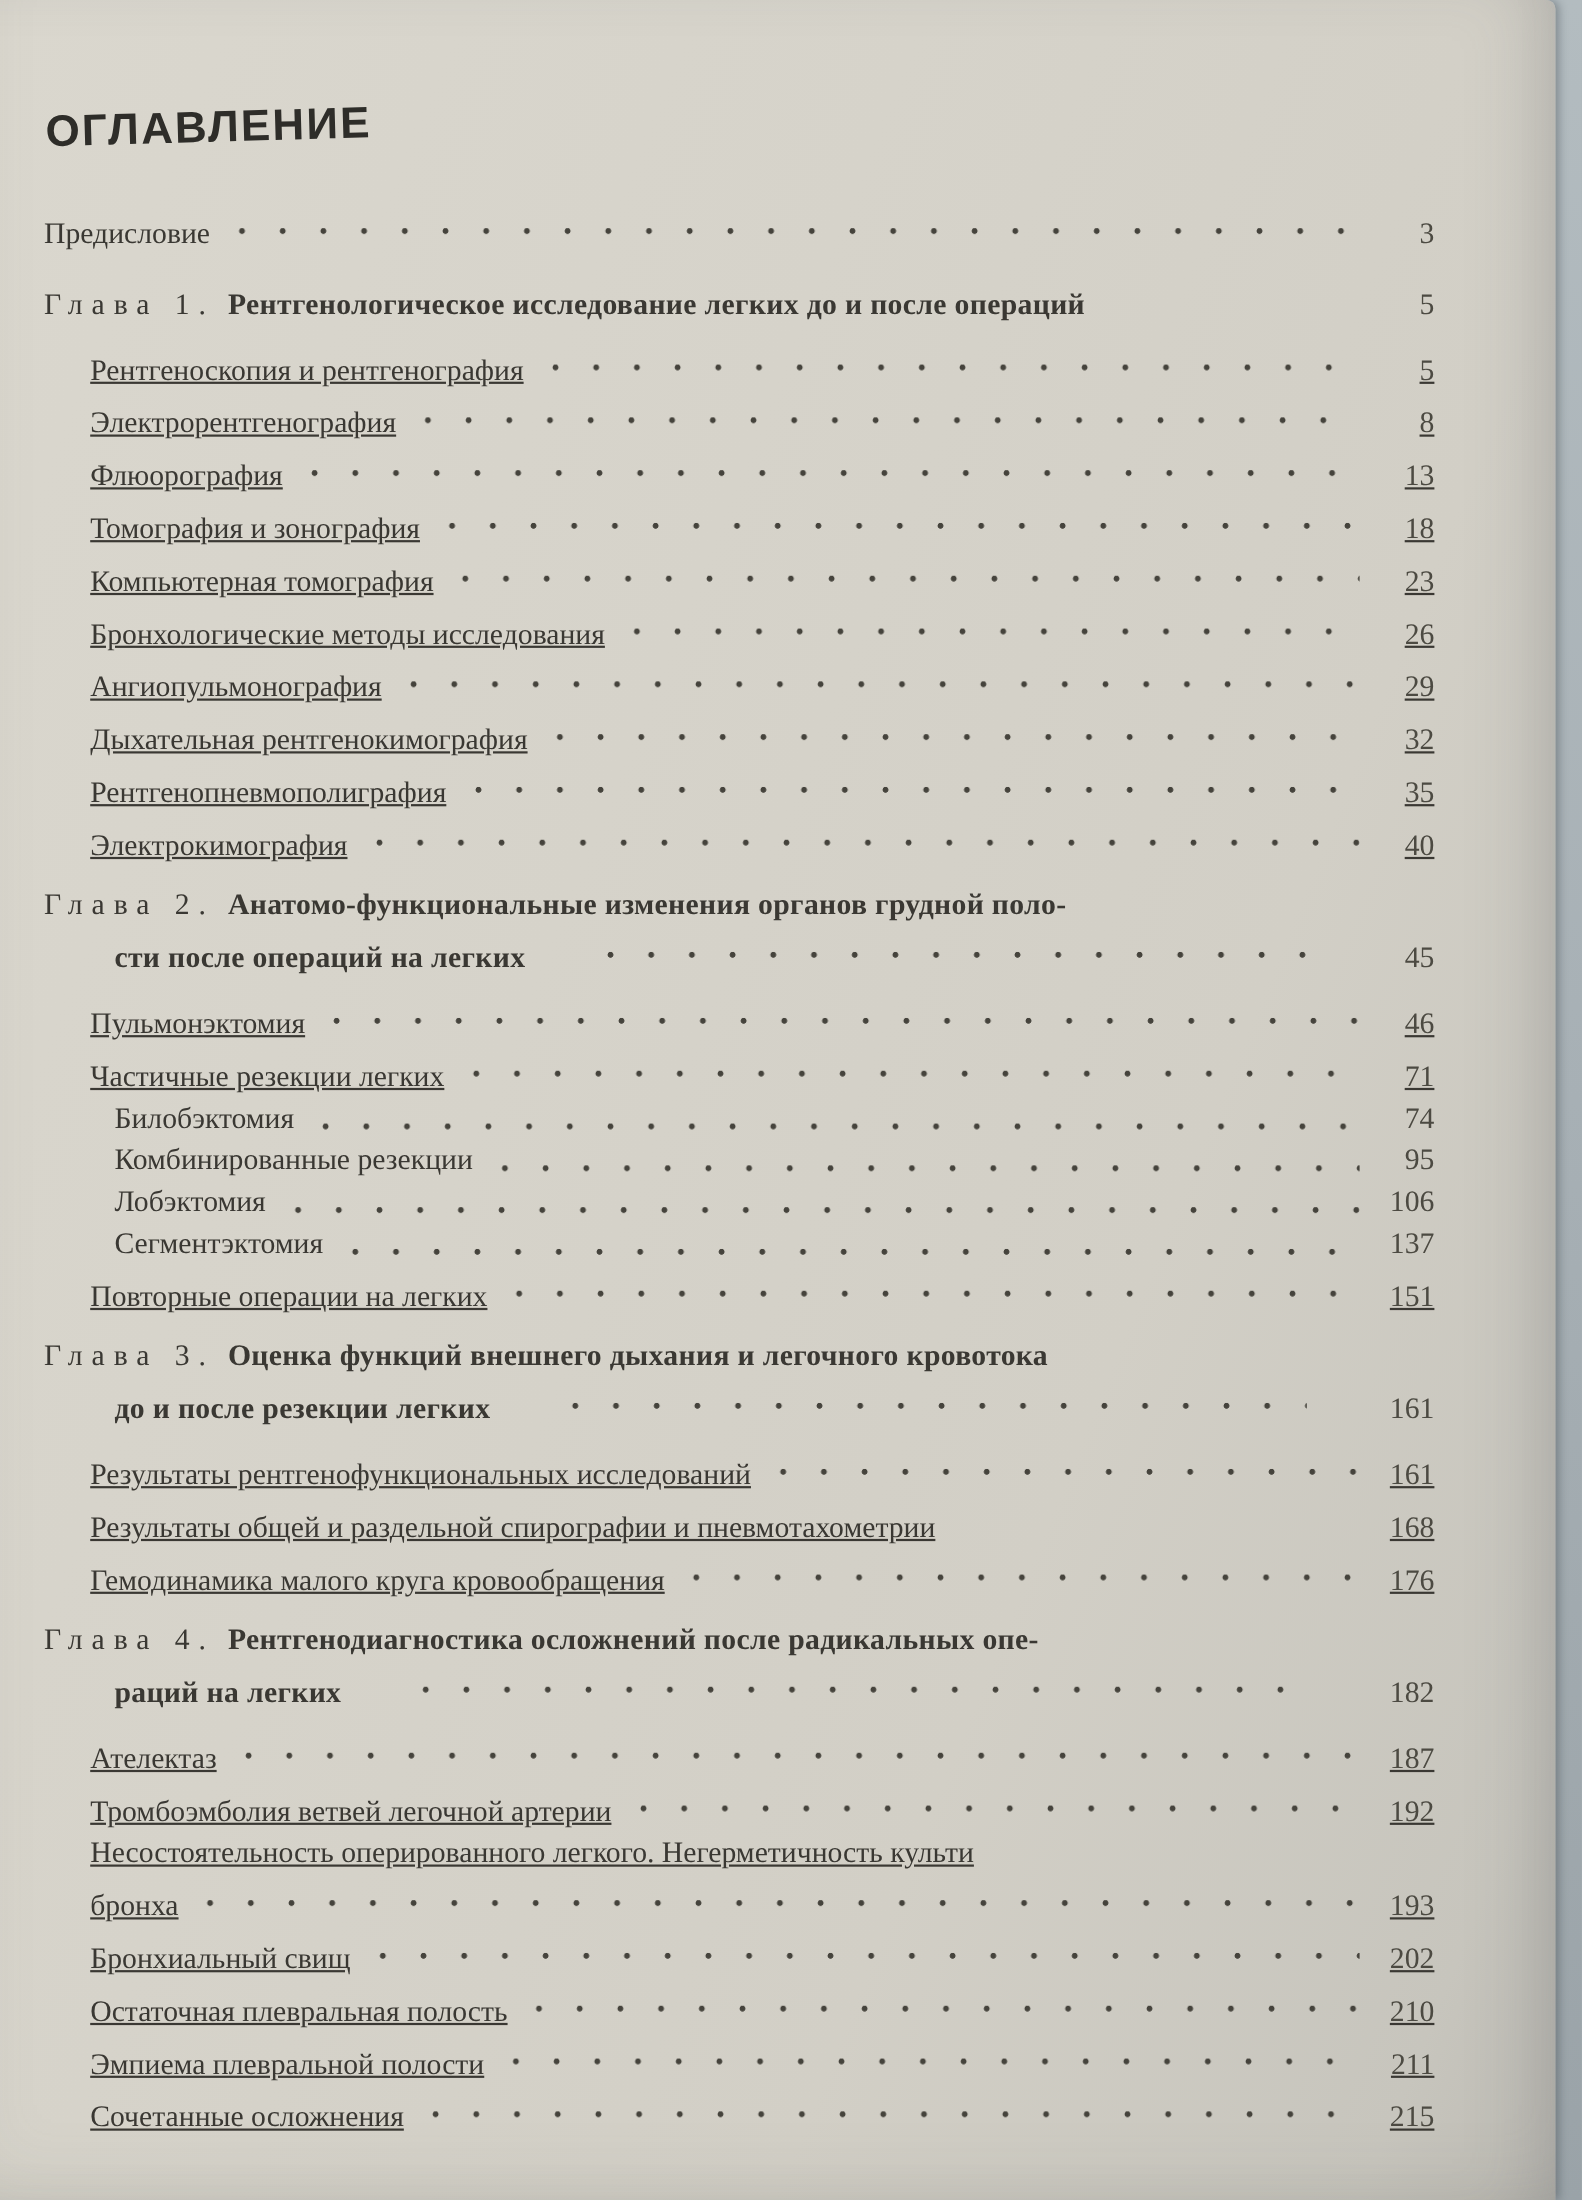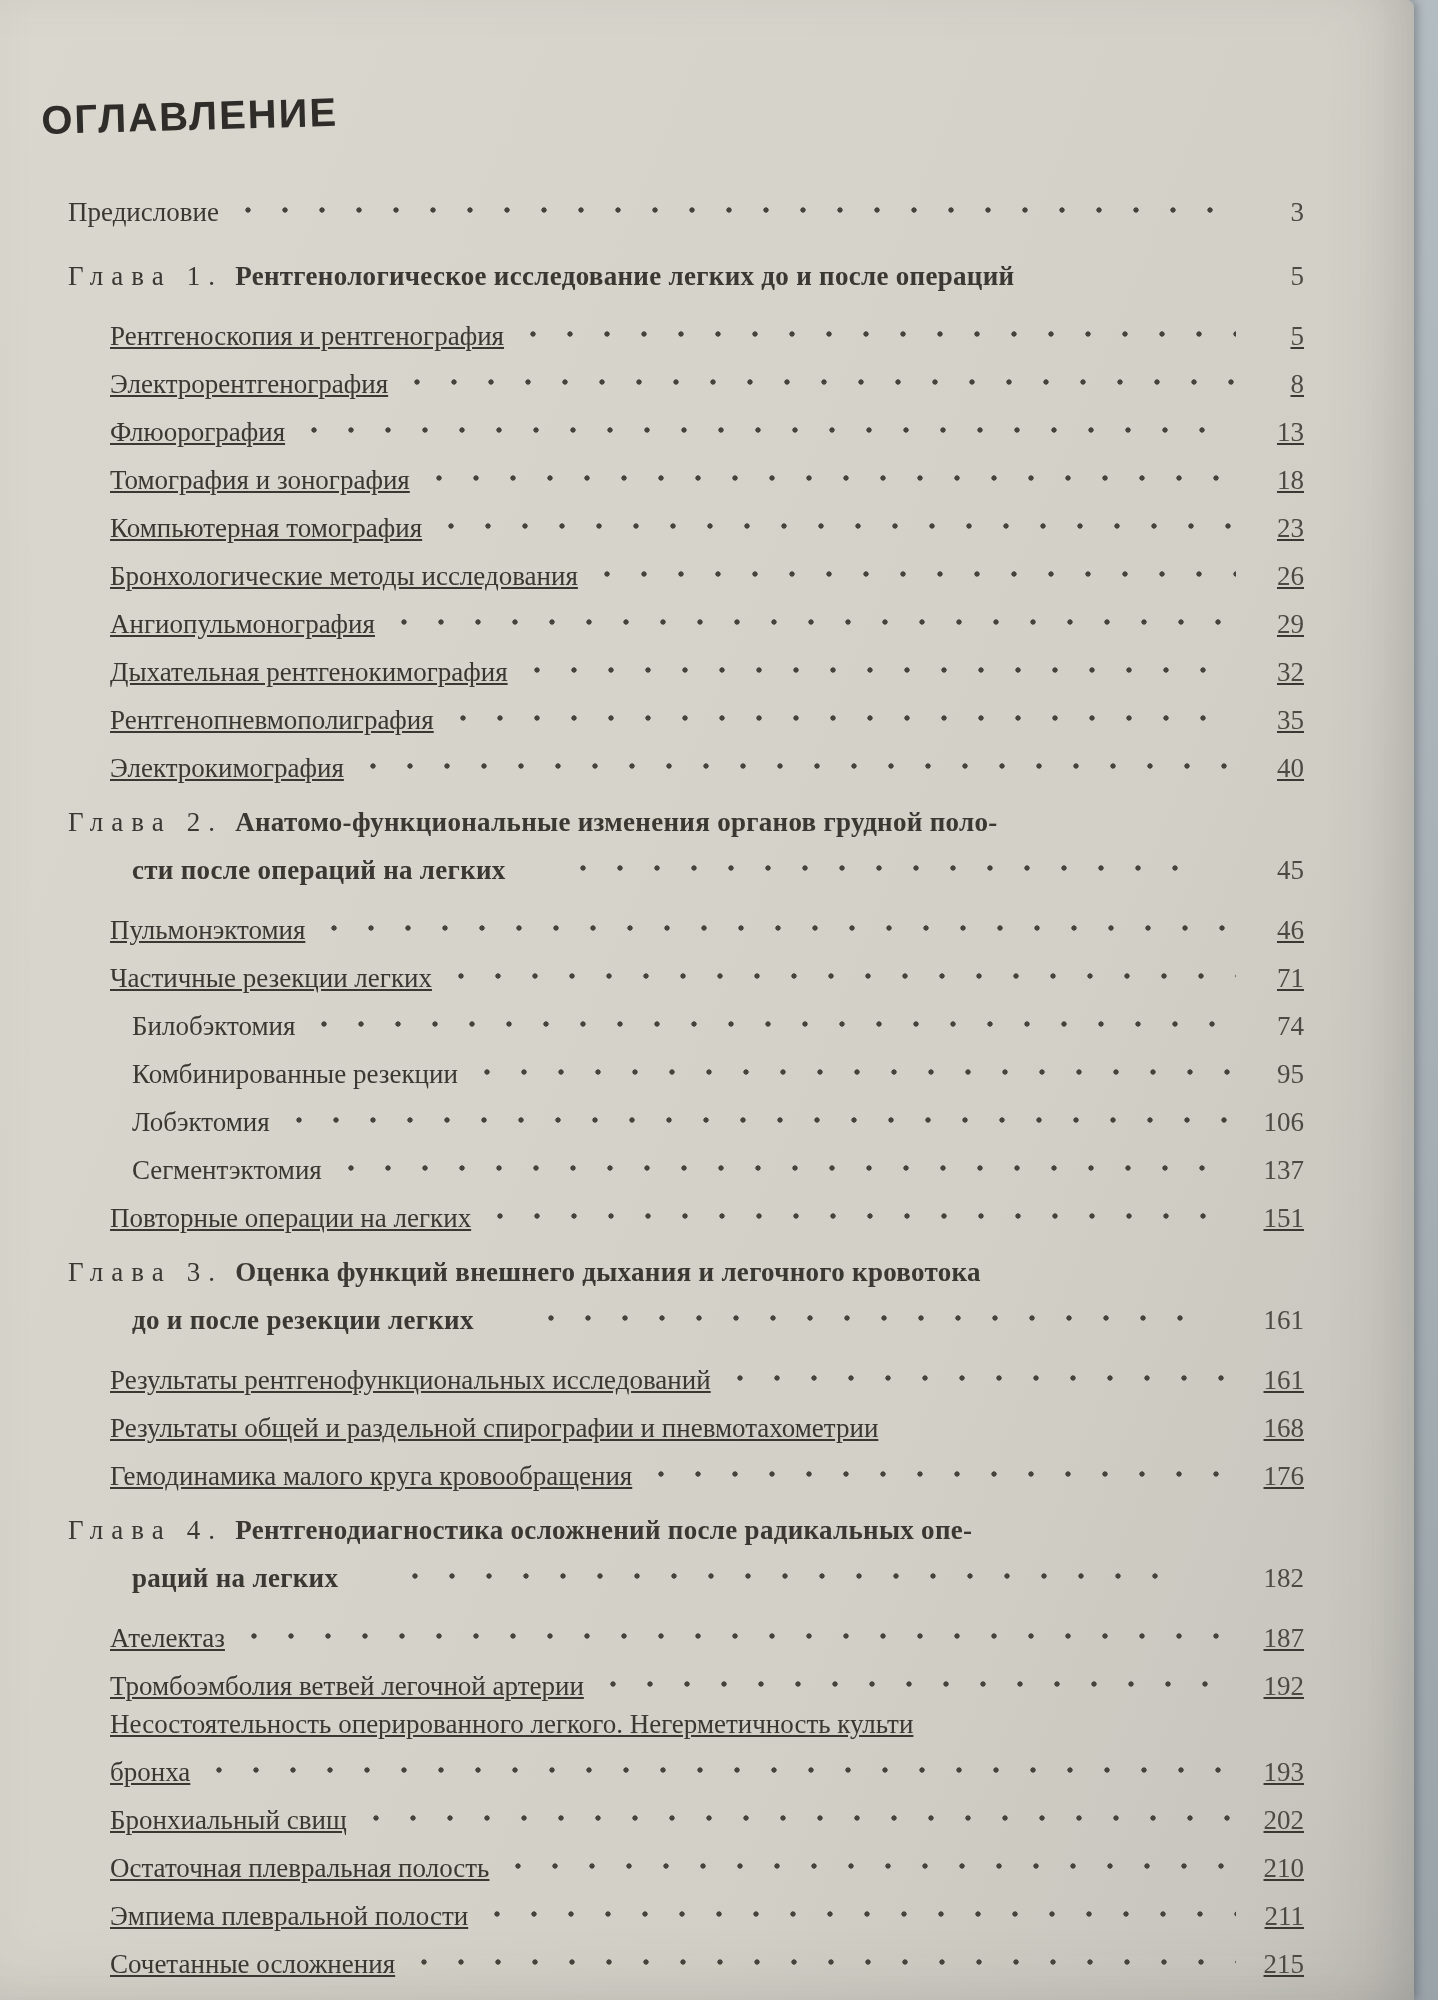--- a/index.html
+++ b/index.html
@@ -32,23 +32,23 @@
     font-size: 40px;
     letter-spacing: 2px;
     color: #2e2d29;
     margin: 0 0 40px 2px;
     transform: rotate(-1.6deg);
     transform-origin: left bottom;
   }
   .entries { font-size: 27px; line-height: 38px; }
   .entry { margin: 0; }
   .entry.k-chapter { margin: 16px 0 12px; }
-  .row { display: flex; align-items: baseline; margin-left: 28px; }
+  .row { display: flex; align-items: baseline; }
   .k-item  > .row { padding-left: 42px; text-decoration: underline; }
-  .k-subitem > .row { padding-left: 64px; }
+  .k-subitem > .row { padding-left: 64px; align-items: flex-end; }
   .k-chapter > .row.cont { padding-left: 64px; gap: 48px; }
   .k-chapter .label { font-weight: 700; letter-spacing: .3px; font-family: Liberation Serif, serif; }
   .chap-prefix {
     flex: 0 0 auto;
     font-weight: 400;
     letter-spacing: .30em;
     margin-right: 12px;
     white-space: nowrap;
   }
   .label { flex: 0 1 auto; }

